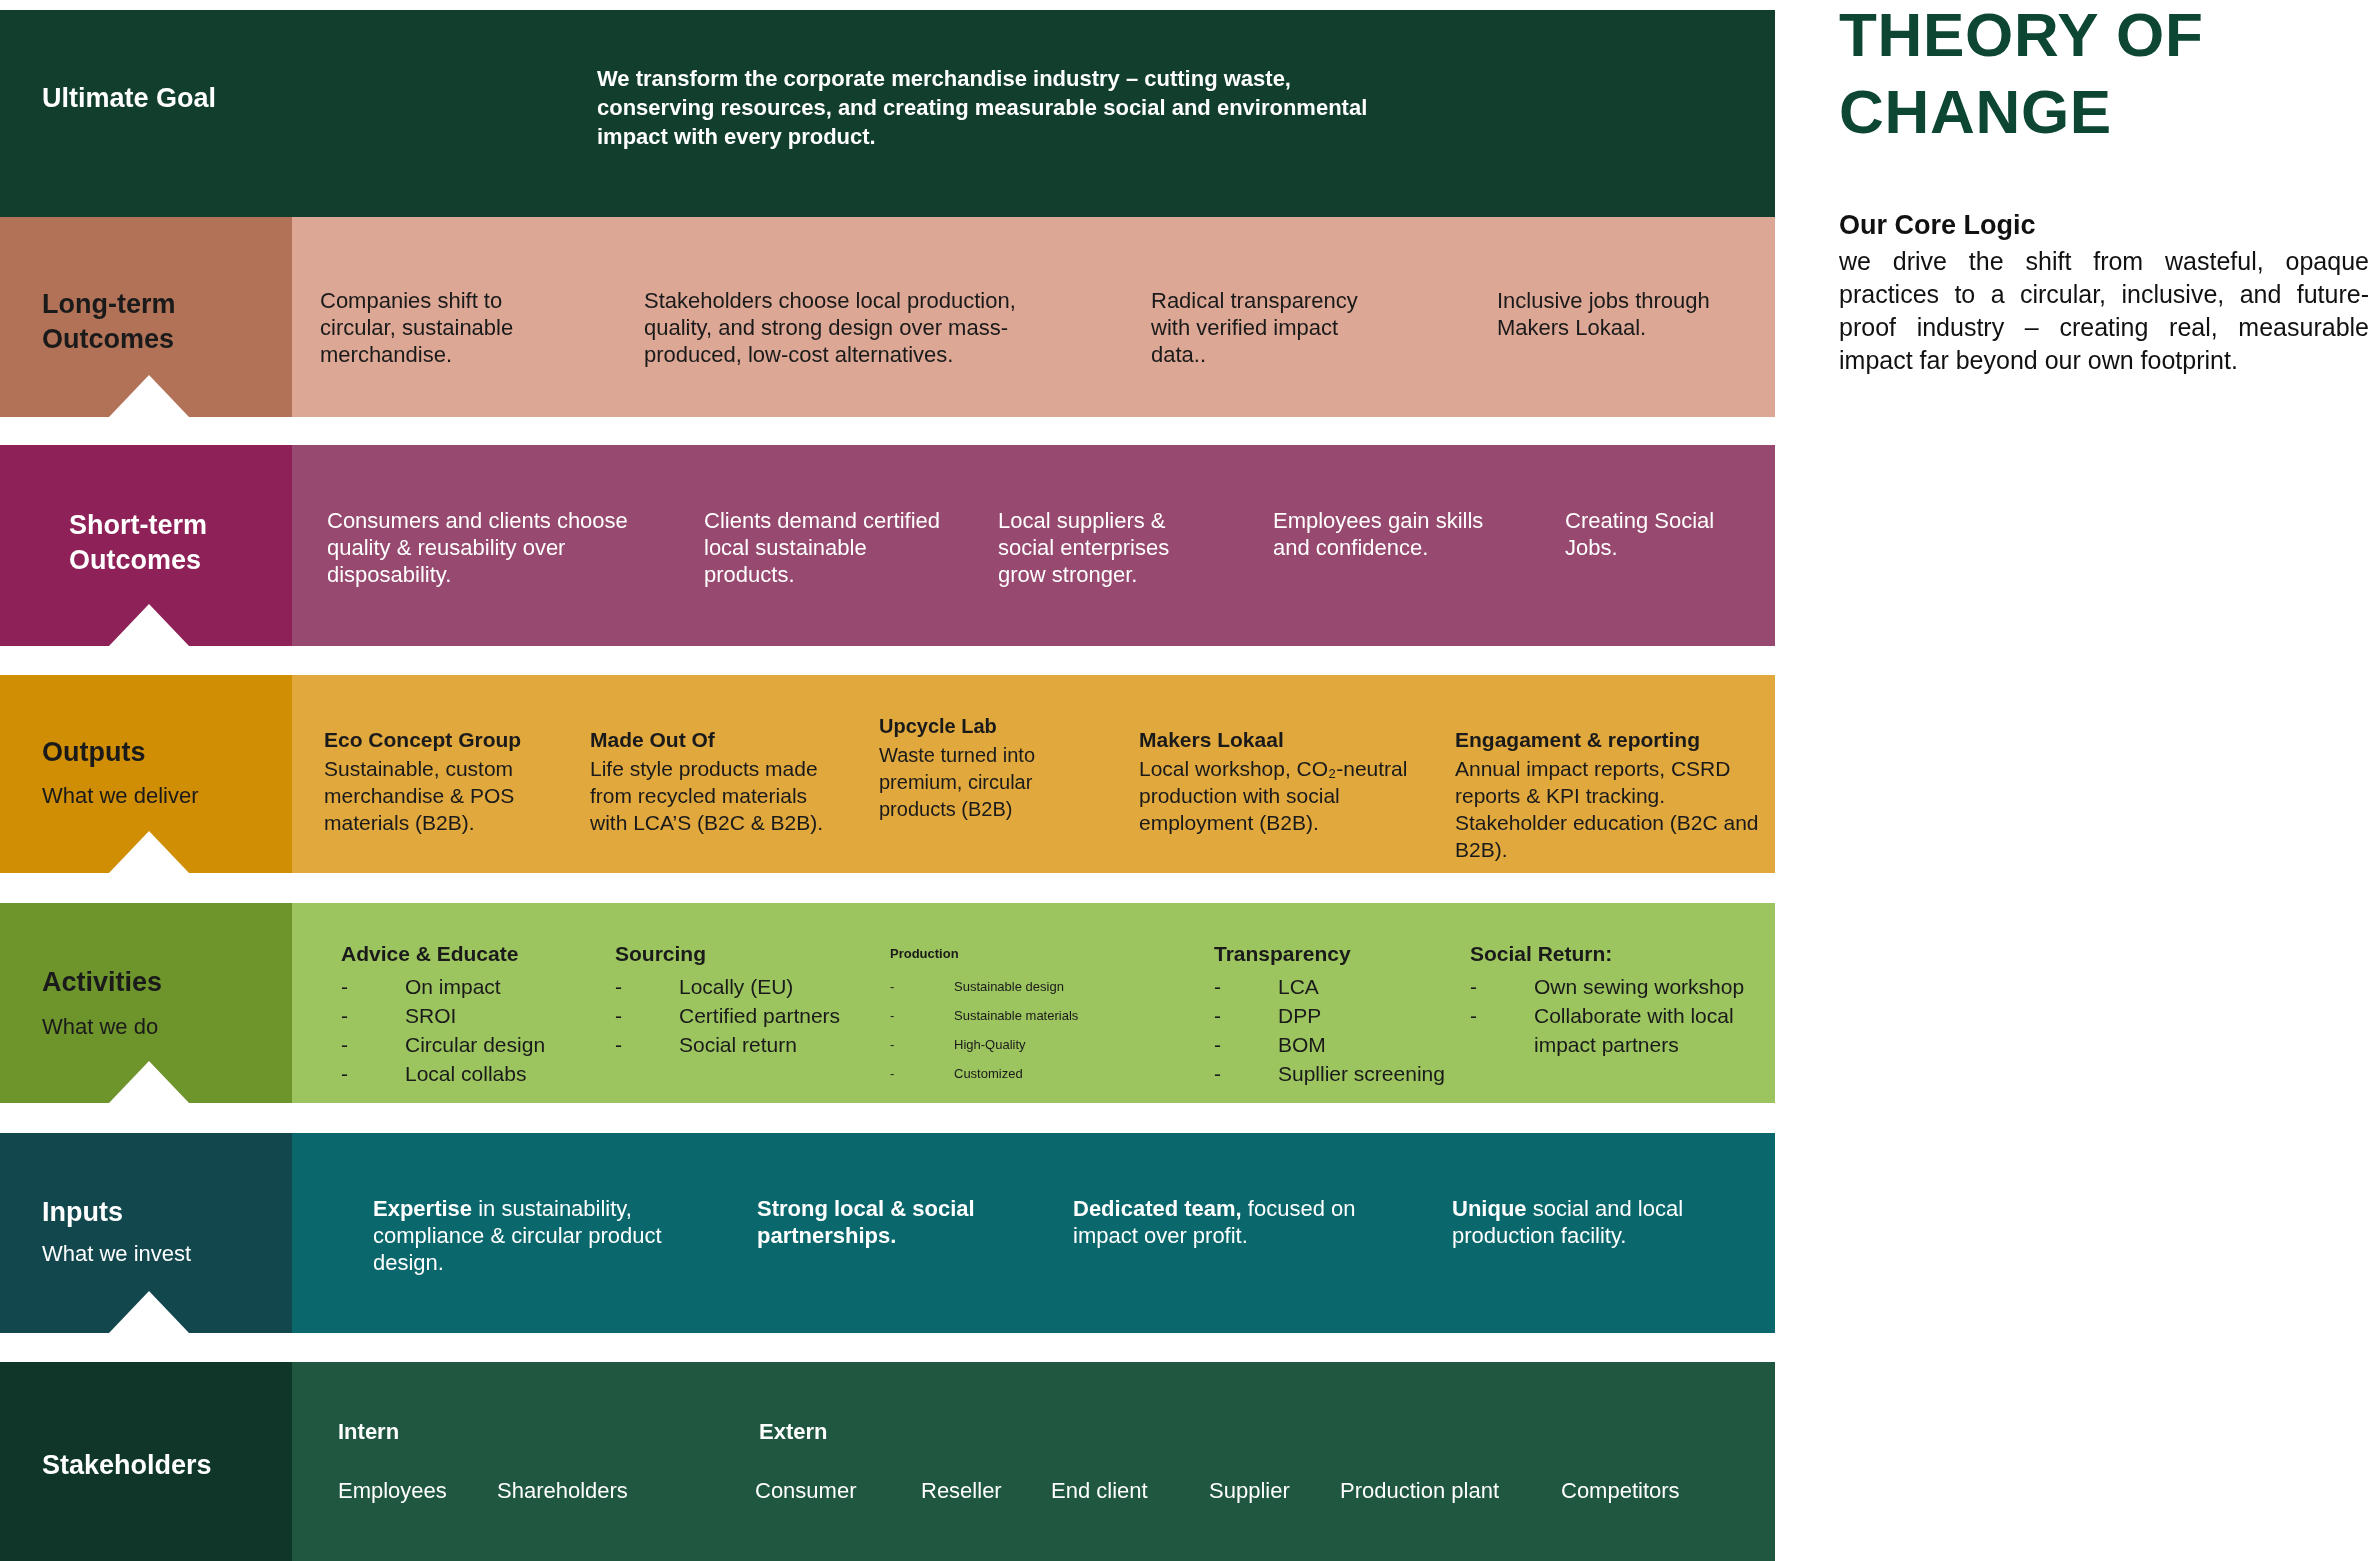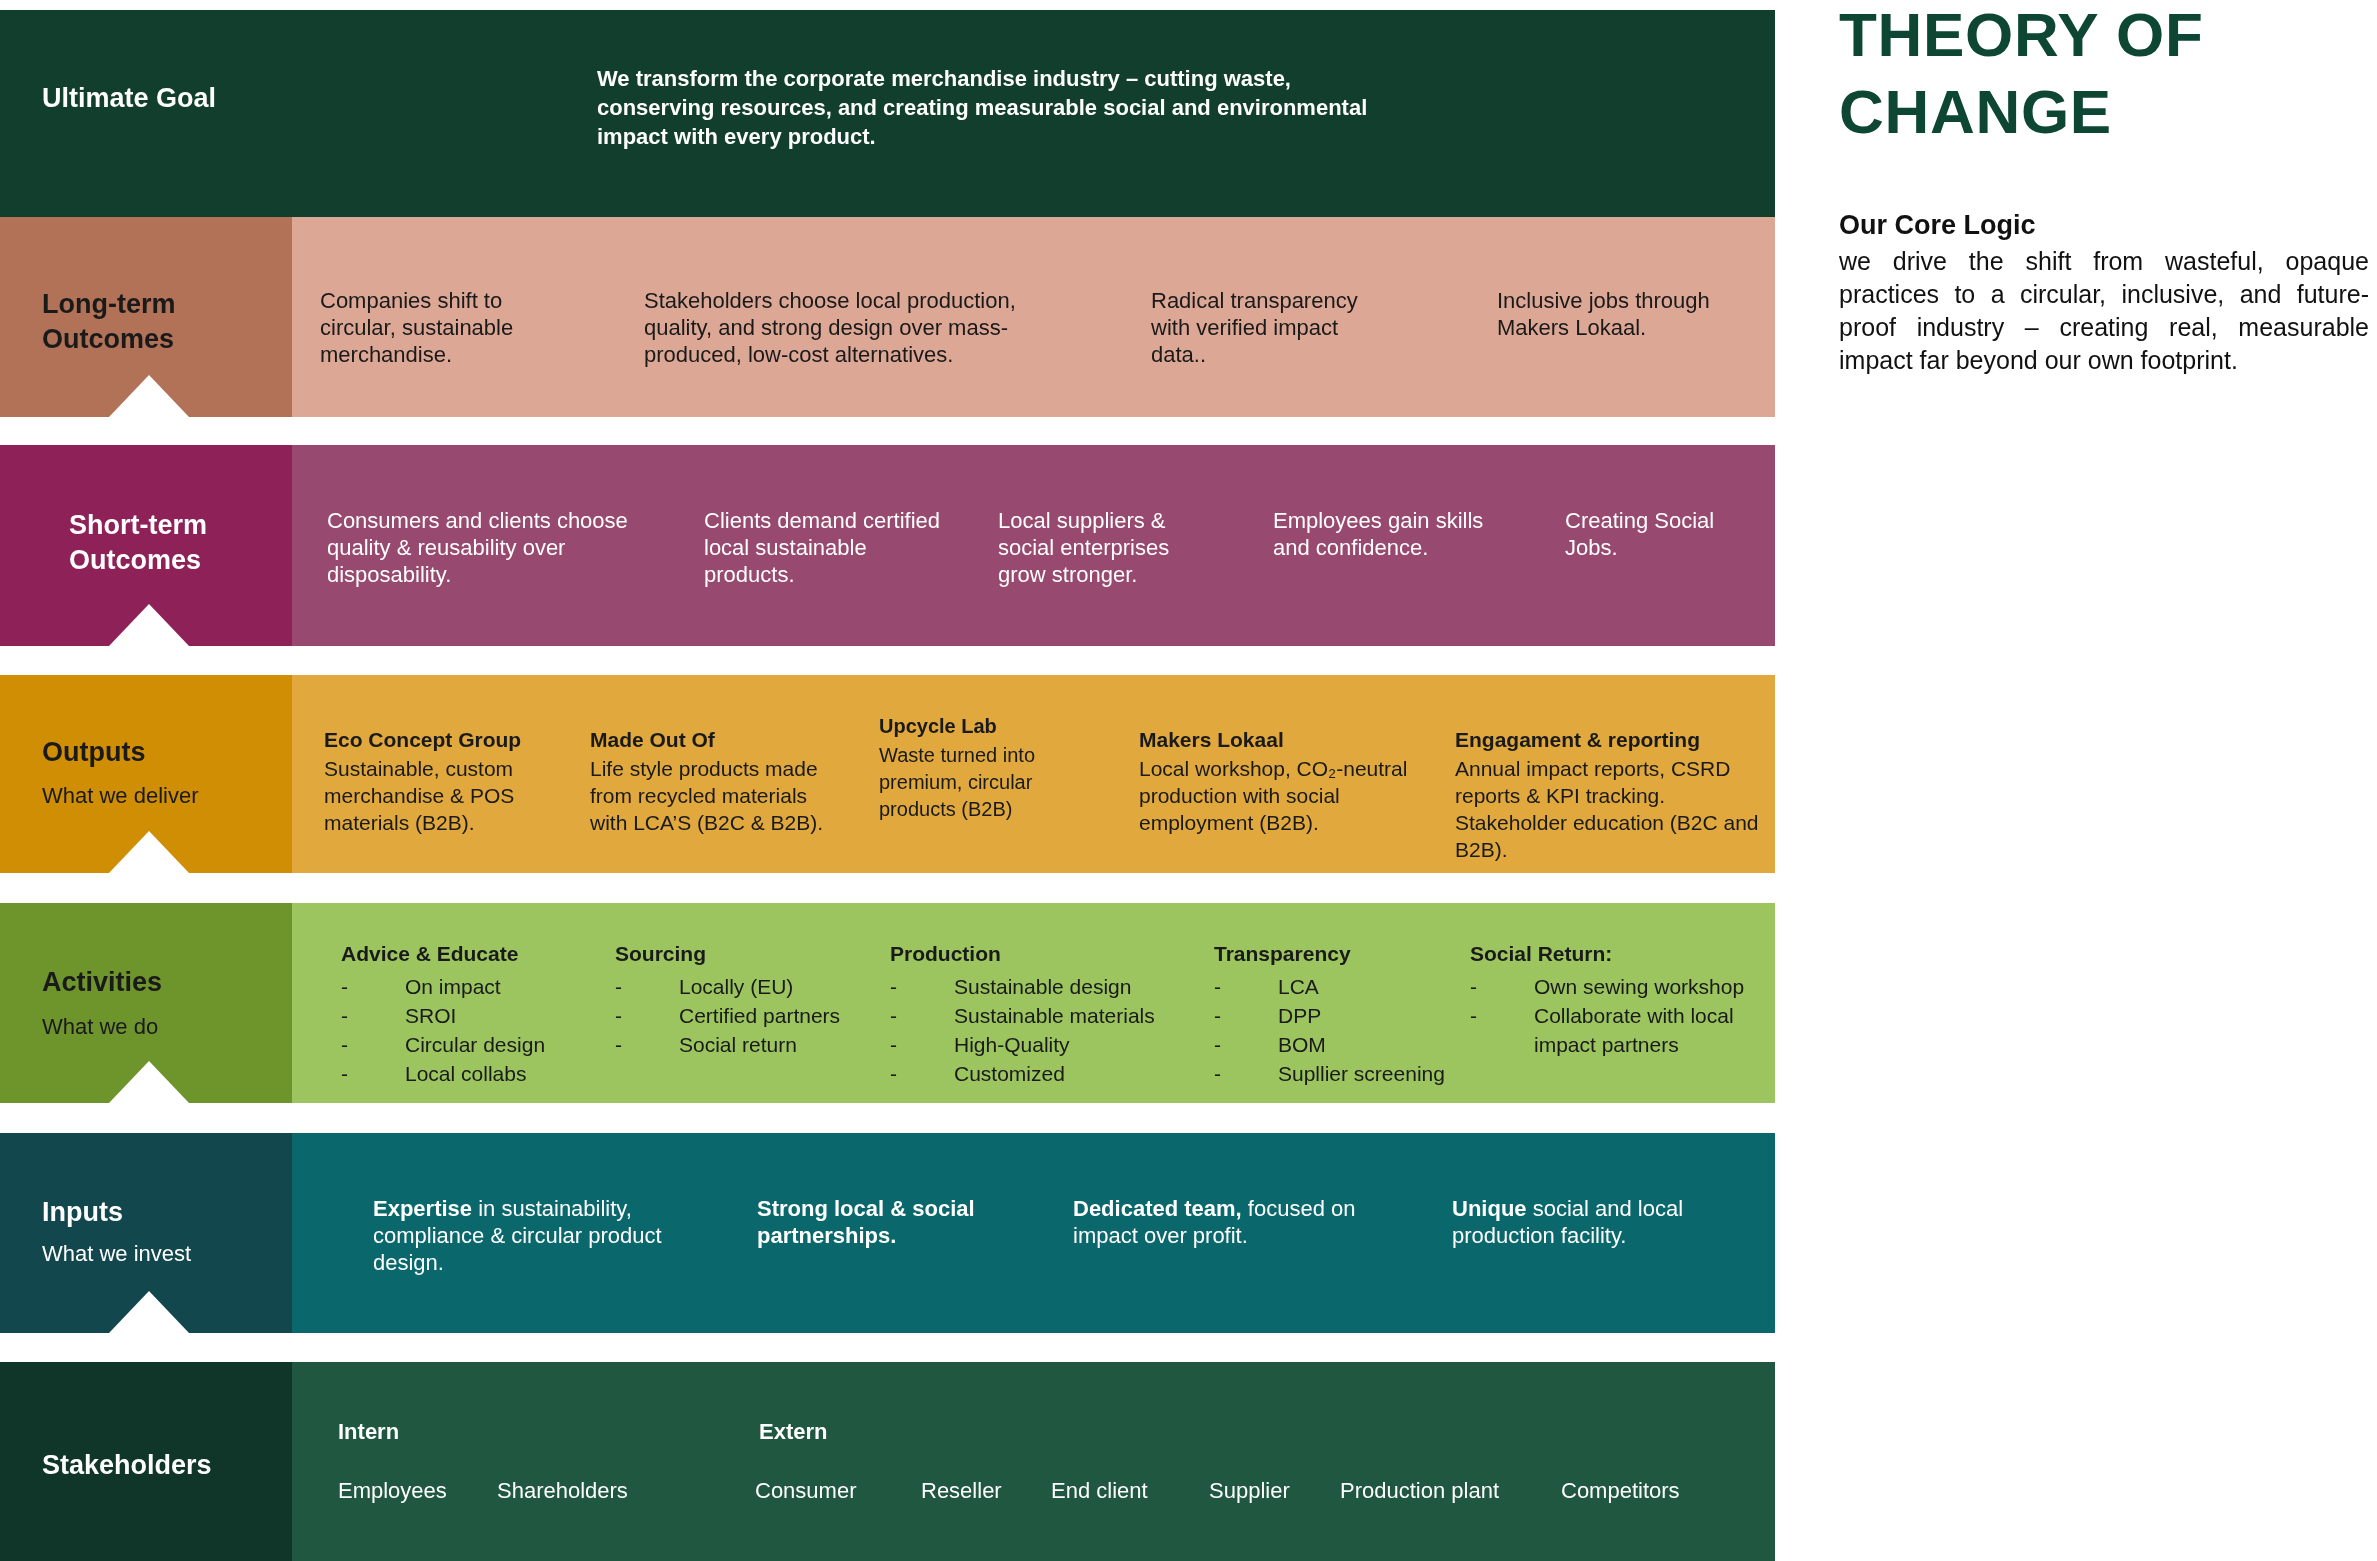--- a/index.html
+++ b/index.html
@@ -150,21 +150,21 @@
             <span class="dash">-</span>
             <span class="btxt">Certified partners</span>
           </div>
         <div class="bullet">
             <span class="dash">-</span>
             <span class="btxt">Social return</span>
           </div>
       </div>
     </div>
 
-    <div class="col dark" style="left:890px;top:36px;width:290px;font-size:21px;line-height:29px;">
+    <div class="col dark" style="left:890px;top:36px;width:290px;font-size:13px;line-height:29px;">
       <div class="col-title">Production</div>
       <div class="bullets">
         <div class="bullet">
             <span class="dash">-</span>
             <span class="btxt">Sustainable design</span>
           </div>
         <div class="bullet">
             <span class="dash">-</span>
             <span class="btxt">Sustainable materials</span>
           </div>

